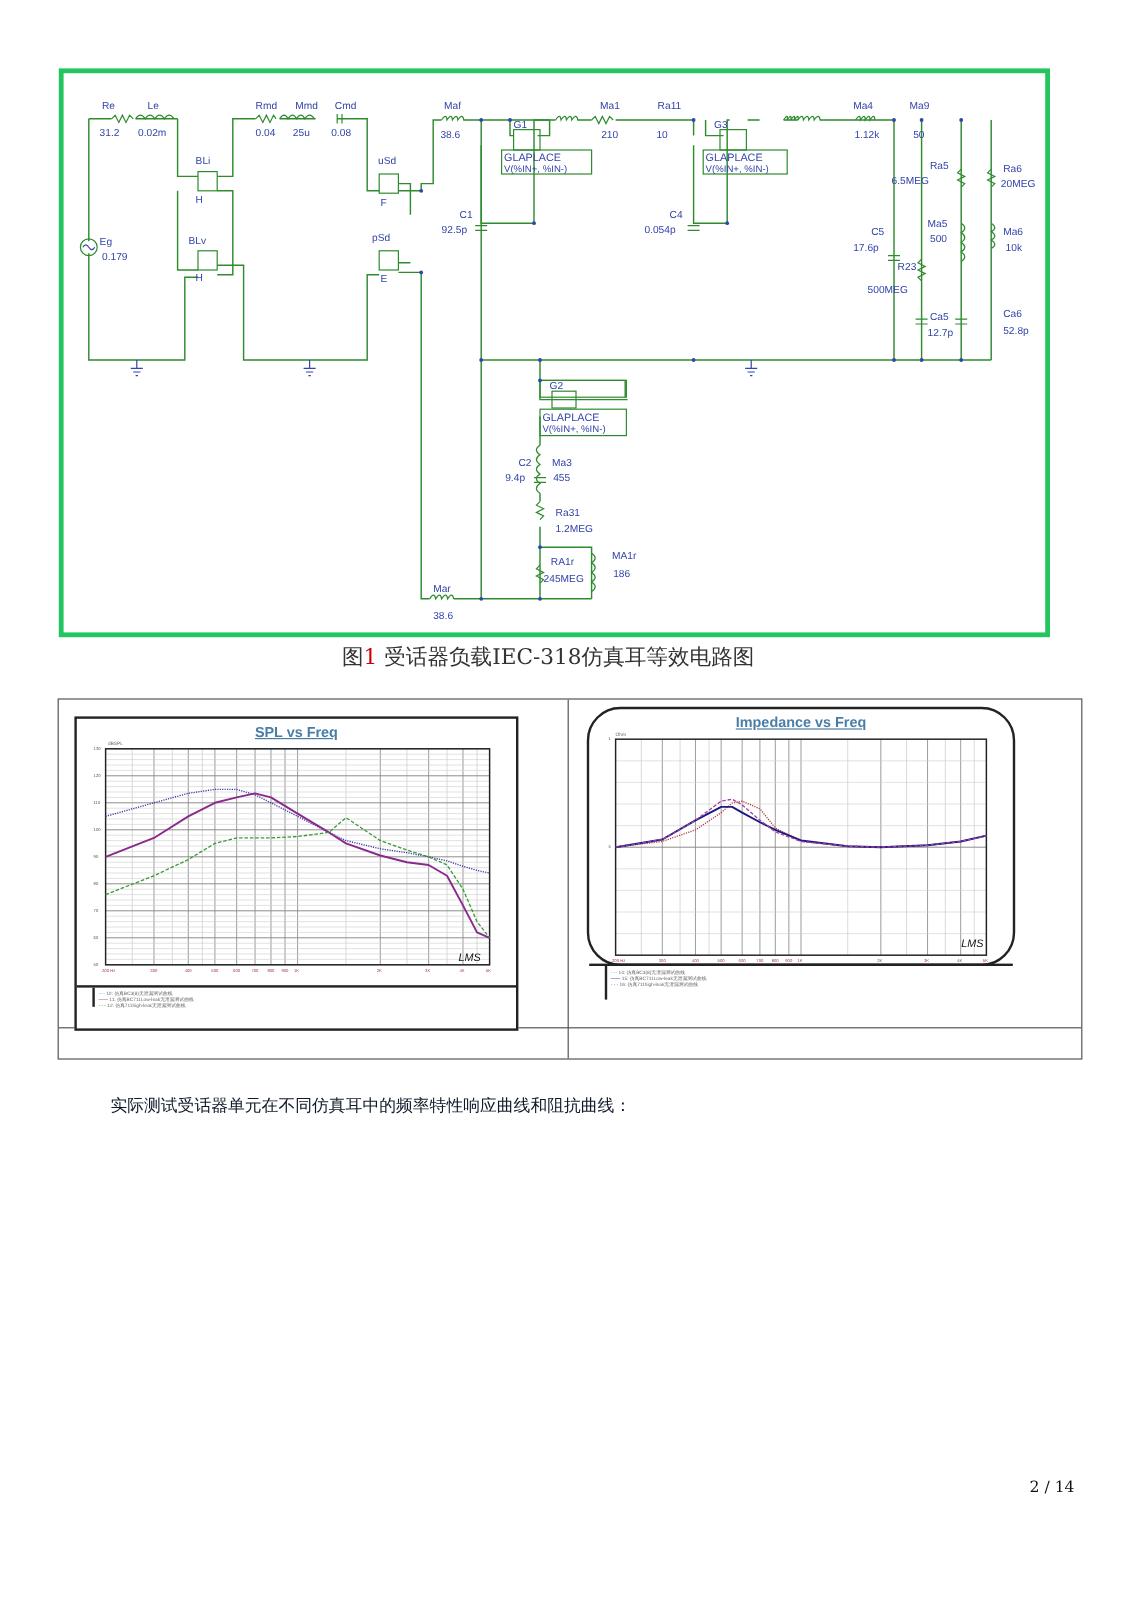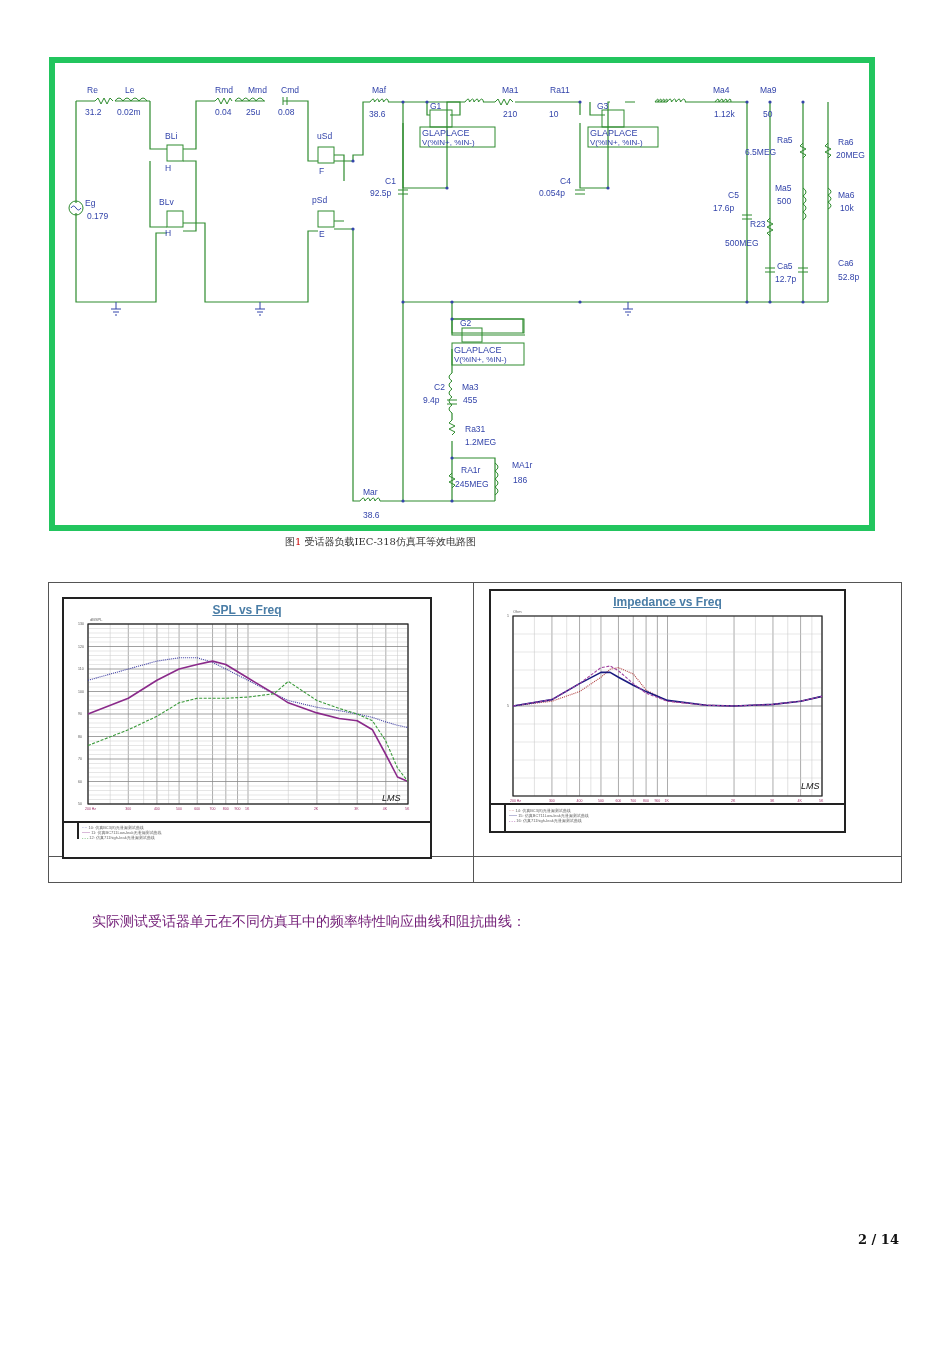--- a/index.html
+++ b/index.html
@@ -1,31 +1,31 @@
 <!DOCTYPE html>
 <html><head>
 <meta charset="utf-8">
 <style>
   html,body{margin:0;padding:0;background:#fff;}
   body{width:950px;height:1345px;position:relative;font-family:"DejaVu Serif","Liberation Serif",serif;color:#222;overflow:hidden;}
   .abs{position:absolute;}
-  .fig1-frame{left:49px;top:57px;width:826px;height:474px;border:6px solid #22c55e;box-sizing:border-box;}
-  .caption{font-size:10px;color:#333;white-space:nowrap;}
+  .fig1-frame{left:49px;top:57px;width:826px;height:474px;border:4px solid #22c55e;box-sizing:border-box;}
+  .caption{font-size:18px;color:#333;white-space:nowrap;}
   .caption .num{color:#c00;}
   .fig-table{left:48px;top:582px;width:854px;height:301px;border:1px solid #555;box-sizing:border-box;}
   .fig-table .vdiv{position:absolute;left:424px;top:0;bottom:0;border-left:1px solid #555;}
   .fig-table .hdiv{position:absolute;left:0;right:0;top:273px;border-top:1px solid #555;}
   .cap2{left:12px;top:279px;}
   .cap3{left:448px;top:279px;}
   .chart-box{position:absolute;border:2px solid #222;background:#fff;box-sizing:border-box;}
   .chart-title{position:absolute;left:0;right:0;text-align:center;font-family:"Liberation Sans",sans-serif;font-weight:bold;font-size:12px;color:#4a7da6;text-decoration:underline;}
   .legend-box{position:absolute;border-top:2px solid #222;left:0;right:0;}
   .legend-line{font-family:"Liberation Sans",sans-serif;font-size:4px;color:#666;white-space:nowrap;height:5px;line-height:5px;}
-  .body-text{left:92px;top:913px;font-size:14px;color:#701a75;}
-  .page-num{left:858px;top:1232px;font-size:13px;font-weight:bold;color:#111;}
+  .body-text{left:92px;top:913px;font-size:14px;color:#0f172a;}
+  .page-num{left:858px;top:1232px;font-size:13px;font-weight:normal;color:#111;}
   svg text{font-family:"Liberation Sans",sans-serif;}
 </style>
 </head>
 <body>
 
 <div class="abs fig1-frame">
   <svg width="826" height="474" viewBox="0 0 826 474" style="position:absolute;left:0;top:0;">
     <g stroke="#2e8b2e" stroke-width="1.2" fill="none">
 
       <path d="M21,38 H40 M60,38 H95 M95,38 V86 H112 M95,98 V100 V164 H112 M21,38 V140 M21,150 V239 H101 V170 H112"></path>
@@ -306,21 +306,21 @@
     <div class="legend-box" style="top:222px;height:16px;">
       <div style="position:absolute;left:0;top:0;bottom:0;width:13px;border-right:2px solid #222;"></div>
       <div style="position:absolute;left:18px;top:2px;">
         <div class="legend-line"><span style="color:#3a3aa0">····</span> <span>10: 仿真BC3(8)无泄漏测试曲线</span></div>
         <div class="legend-line"><span style="color:#8a2a8a">━━</span> <span>11: 仿真BC711Low-leak无泄漏测试曲线</span></div>
         <div class="legend-line"><span style="color:#3a9a3a">- - -</span> <span>12: 仿真711high-leak无泄漏测试曲线</span></div>
       </div>
     </div>
   </div>
 
-  <div class="chart-box" style="left:440px;top:6px;width:357px;height:244px;">
+  <div class="chart-box" style="left:440px;top:6px;width:357px;height:216px;border-radius:28px;">
     <div class="chart-title" style="top:4px;">Impedance vs Freq</div>
     <svg width="353" height="240" style="position:absolute;left:0;top:0;">
       <text x="22" y="22" font-size="4" fill="#666">Ohm</text>
       <g id="imp-grid">
           <line x1="43.420943555321514" x2="43.420943555321514" y1="25" y2="205" stroke="#ccc" stroke-width="0.6"></line>
           <line x1="75.72101562169644" x2="75.72101562169644" y1="25" y2="205" stroke="#ccc" stroke-width="0.6"></line>
           <line x1="99.84625765149096" x2="99.84625765149096" y1="25" y2="205" stroke="#ccc" stroke-width="0.6"></line>
           <line x1="215.42312882574555" x2="215.42312882574555" y1="25" y2="205" stroke="#ccc" stroke-width="0.6"></line>
           <line x1="264.46047177766076" x2="264.46047177766076" y1="25" y2="205" stroke="#ccc" stroke-width="0.6"></line>
           <line x1="296.7605438440357" x2="296.7605438440357" y1="25" y2="205" stroke="#ccc" stroke-width="0.6"></line>

